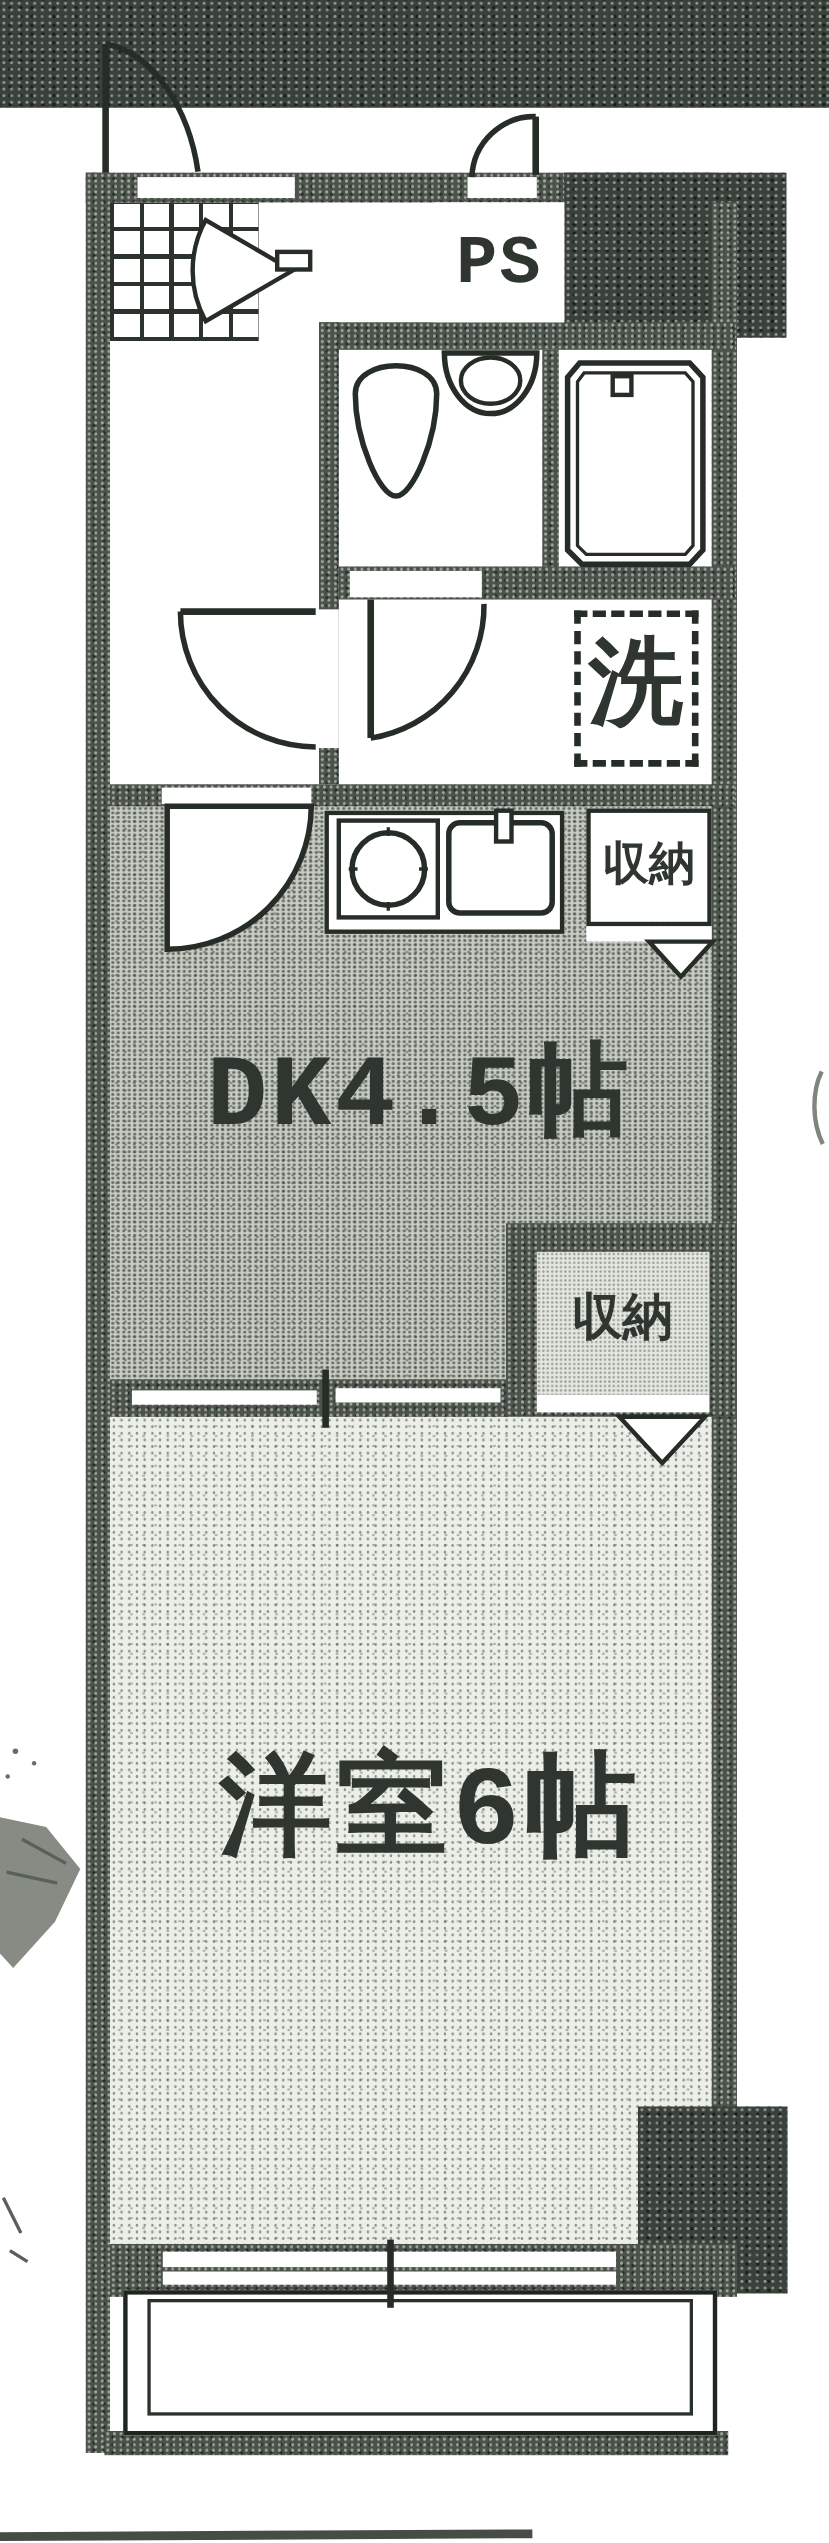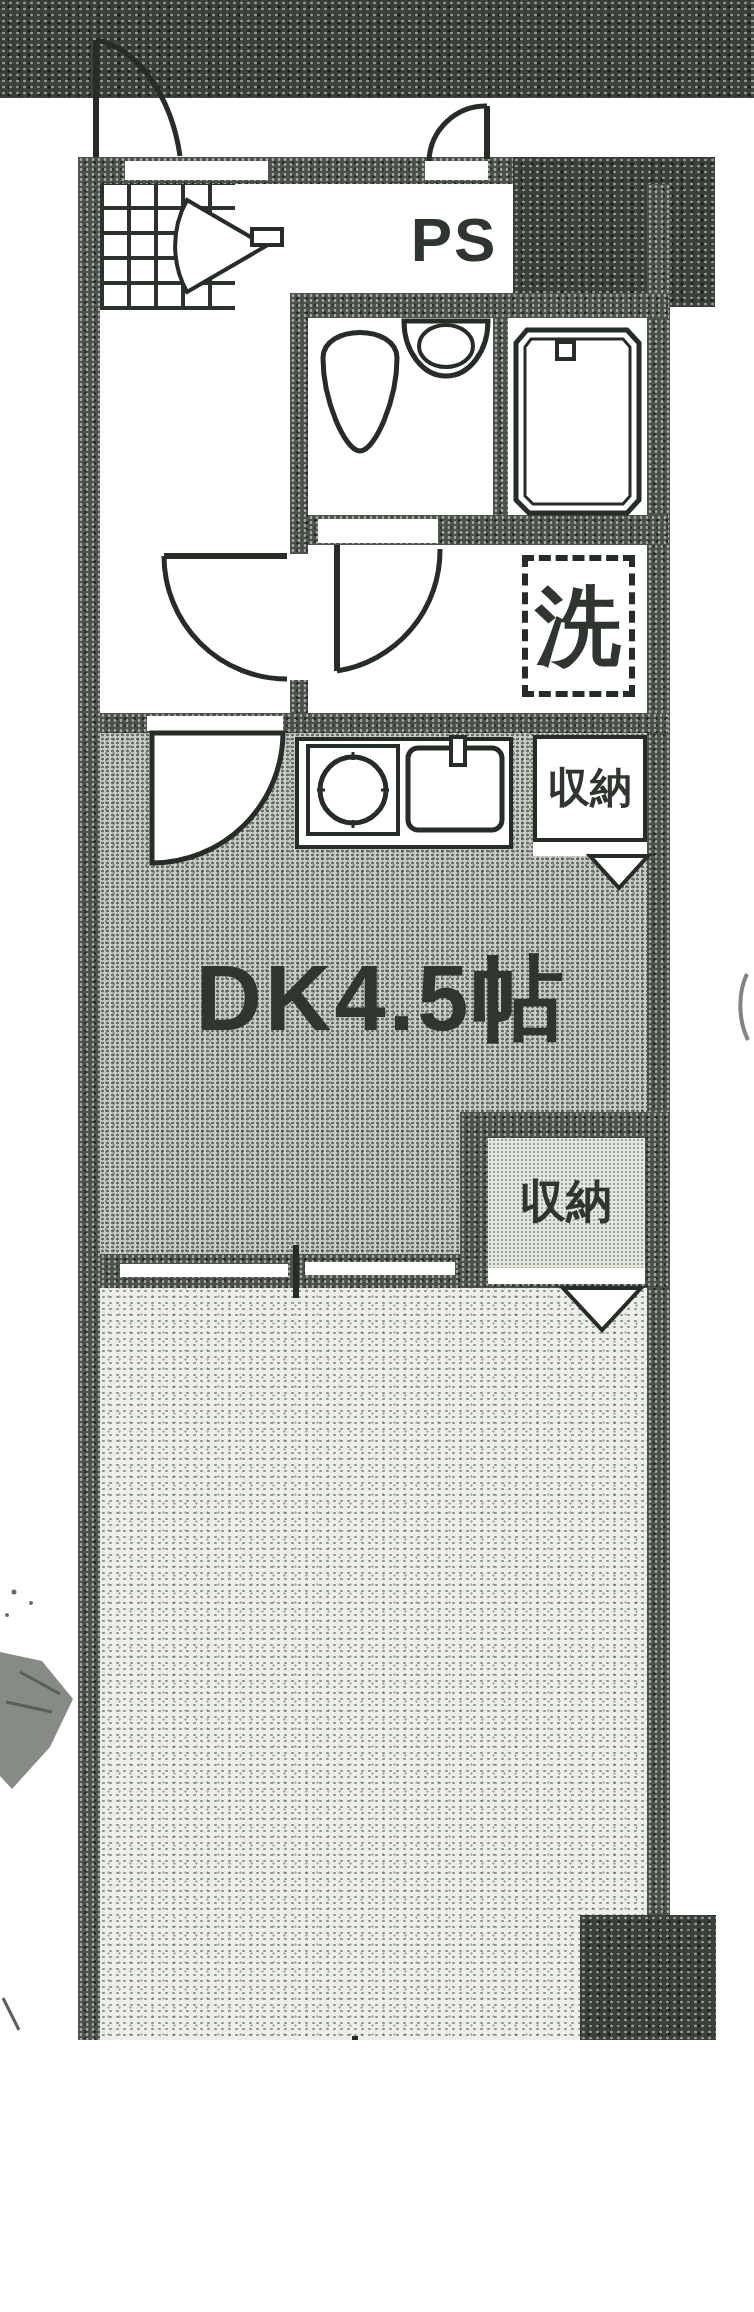--- a/index.html
+++ b/index.html
@@ -1,18 +1,18 @@
 <!DOCTYPE html>
 <html><head>
 <meta charset="utf-8">
 <style>
   html,body{margin:0;padding:0;background:#fff;}
   #stage{
-    position:relative;width:754px;height:2040px;overflow:hidden;
-    background:#fff;font-family:Liberation Sans, sans-serif;
+    position:relative;width:754px;height:2312px;overflow:hidden;
+    background:#fff;font-family:Liberation Mono, monospace;
   }
   .abs{position:absolute;box-sizing:border-box;}
   
   .wall{
     background-color:#4a524a;
     background-image:
       radial-gradient(circle, rgba(230,236,228,.55) 0 1.1px, transparent 1.7px),
       radial-gradient(circle, rgba(8,14,9,.55) 0 1.2px, transparent 1.8px);
     background-size:6px 5px,9px 7px;
     background-position:0 0,3px 2px;
@@ -158,14 +158,15 @@
     <circle cx="7" cy="1615" r="2" fill="#666c66"></circle>
     <path d="M3,1998 L19,2030 M9,2046 L25,2056" stroke="#59605a" stroke-width="3" fill="none"></path>
     <path d="M747,974 C738,992 738,1020 748,1040" stroke="#80857e" stroke-width="4" fill="none"></path>
   </svg>
 
   <div class="label" style="left:454px;top:240px;font-size:62px;letter-spacing:2px;">PS</div>
   <div class="label" style="left:578px;top:626px;font-size:86px;">洗</div>
   <div class="label" style="left:590px;top:788px;font-size:42px;">収納</div>
   <div class="label" style="left:381px;top:998px;font-size:92px;letter-spacing:3px;text-align:center;">DK4.5帖</div>
   <div class="label" style="left:566px;top:1201px;font-size:46px;">収納</div>
+  <div class="label" style="left:391px;top:1648px;font-size:102px;letter-spacing:4px;">洋室6帖</div>
 
 </div>
 
 </body></html>

